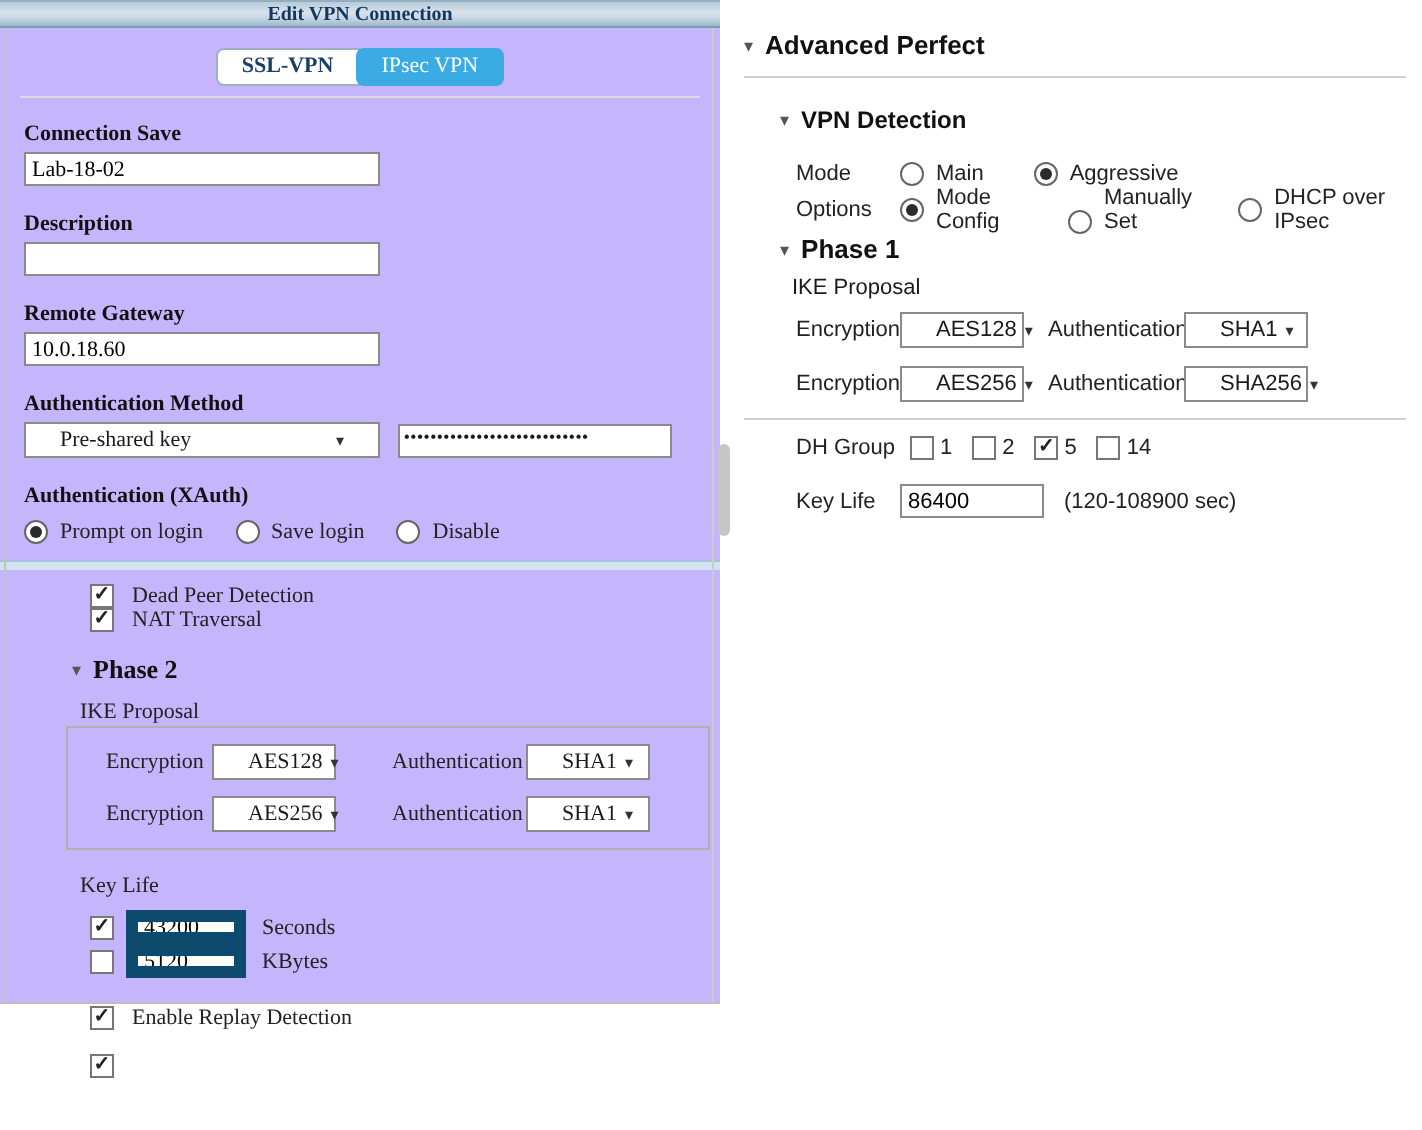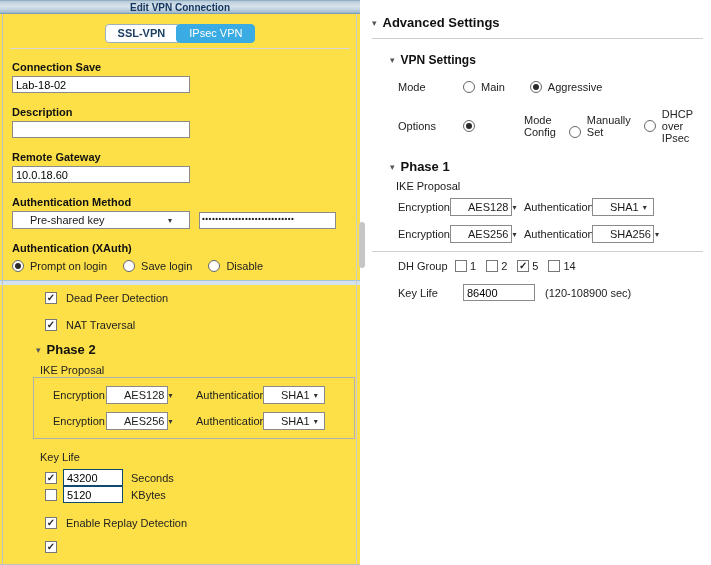--- a/index.html
+++ b/index.html
@@ -1,20 +1,20 @@
 <!DOCTYPE html>
 <html><head>
 <meta charset="utf-8">
 <style>
   * { margin:0; padding:0; box-sizing:border-box; }
   html,body { width:711px; height:565px; overflow:hidden; background:#fff;
     font-family:"Liberation Sans", sans-serif; font-size:11px; color:#1a1a1a; }
 
   
-  .left-panel { position:absolute; left:0; top:0; width:360px; height:565px; background:#fde047; }
+  .left-panel { position:absolute; left:0; top:0; width:360px; height:502px; background:#c4b5fd;font-family:Liberation Serif, serif; }
   .titlebar { height:14px; display:flex; align-items:center; justify-content:center;
     background:linear-gradient(#b7cbda,#d8e3ec 45%,#c3d4e1 70%,#9cb7cb);
     border-top:1px solid #93adc1; border-bottom:1px solid #7e9db4; }
   .titlebar span { font-size:10px; font-weight:bold; color:#14365e; }
   .edge-left  { position:absolute; left:2px;  top:14px; bottom:0; width:1px; background:#c2c2c2; }
   .edge-right { position:absolute; left:356px; top:14px; bottom:0; width:1px; background:#cccccc; }
   .edge-bottom{ position:absolute; left:0; bottom:0; width:360px; height:1px; background:#bfbfbf; }
   .scroll-thumb { position:absolute; left:359px; top:222px; width:6px; height:46px;
     background:#c6c6c6; border-radius:3px; }
 
@@ -63,34 +63,34 @@
   .prop-row { display:flex; align-items:center; margin-top:8px; }
   .enc-lbl { width:53px; color:#222; }
   .auth-lbl { margin-left:28px; width:67px; color:#222; }
   .select { display:inline-flex; align-items:center; justify-content:space-between;
     height:18px; border:1px solid #8a8a8a; background:#fff; padding:0 17px; color:#1a1a1a; }
   .select .chev { font-size:8px; color:#333; margin-left:4px; }
   .sel-62 { width:62px; } .sel-178 { width:178px; }
 
   .kl-label { margin:12px 0 0 4px; color:#222; }
   .kl-row { display:flex; align-items:center; margin:6px 0 0 9px; }
-  input.num { width:60px; height:17px; border:1px solid #0c4a6e; font-family:inherit;
+  input.num { width:60px; height:17px; border:6px solid #0c4a6e; font-family:inherit;
     font-size:11px; padding:1px 3px; margin-left:6px; }
   .kl-row span.unit { margin-left:8px; color:#222; }
 
-  .mt14 { margin-top:14px; } .mt15 { margin-top:15px; } .mt12 { margin-top:12px; }
+  .mt14 { margin-top:14px; } .mt15 { } .mt12 { margin-top:12px; }
   .mt11 { margin-top:11px; } .mt10 { margin-top:0; }
 
   
   .right-panel { position:absolute; left:368px; top:0; width:343px; height:565px; background:#fff; }
   .adv-hdr { margin:15px 0 0 4px; }
   .hr { border:none; border-top:1px solid #cfcfcf; margin:8px 8px 0 4px; }
   .sub { margin-left:22px; }
   .r-row { display:flex; align-items:center; margin-left:30px; }
-  .r-lbl { width:65px; color:#222; flex:0 0 auto; }
+  .r-lbl { width:52px; color:#222; flex:0 0 auto; }
   .p1-enc-lbl { width:52px; color:#222; flex:0 0 auto; }
   .p1-auth-lbl { margin-left:12px; width:68px; color:#222; flex:0 0 auto; }
   .dh-item { display:flex; align-items:center; margin-right:10px; }
   .dh-item span.n { margin-left:3px; color:#222; }
   input.kl { width:72px; height:17px; border:1px solid #8a8a8a; font-family:inherit;
     font-size:11px; padding:1px 3px; }
   .hint { margin-left:10px; color:#222; }
 </style>
 </head>
 <body>
@@ -221,44 +221,44 @@
 
   <div class="edge-left"></div>
   <div class="edge-right"></div>
   <div class="edge-bottom"></div>
   <div class="scroll-thumb"></div>
 </div>
 
 <div class="right-panel">
   <div class="section-hdr adv-hdr">
     <span class="tri">▾</span>
-    <span>Advanced Settings</span>
+    <span>Advanced Perfect</span>
   </div>
   <hr class="hr">
 
   <div class="section-hdr sub mt14" style="font-size:12px;">
     <span class="tri">▾</span>
-    <span>VPN Settings</span>
+    <span>VPN Detection</span>
   </div>
 
   <div class="r-row mt14">
     <span class="r-lbl">Mode</span>
     <div class="radio-item" style="margin-right:25px;">
       <span class="radio"></span>
       <span class="lbl" style="margin-left:6px;">Main</span>
     </div>
     <div class="radio-item">
       <span class="radio selected"></span>
       <span class="lbl" style="margin-left:6px;">Aggressive</span>
     </div>
   </div>
 
   <div class="r-row mt15">
     <span class="r-lbl">Options</span>
-    <div class="radio-item" style="margin-right:13px;gap:43px;">
+    <div class="radio-item" style="margin-right:13px;">
       <span class="radio selected"></span>
       <span class="lbl" style="margin-left:6px;">Mode Config</span>
     </div>
     <div class="radio-item" style="margin-right:13px;align-items:flex-end;">
       <span class="radio"></span>
       <span class="lbl" style="margin-left:6px;">Manually Set</span>
     </div>
     <div class="radio-item" style="margin-right:0;">
       <span class="radio"></span>
       <span class="lbl" style="margin-left:6px;">DHCP over IPsec</span>

